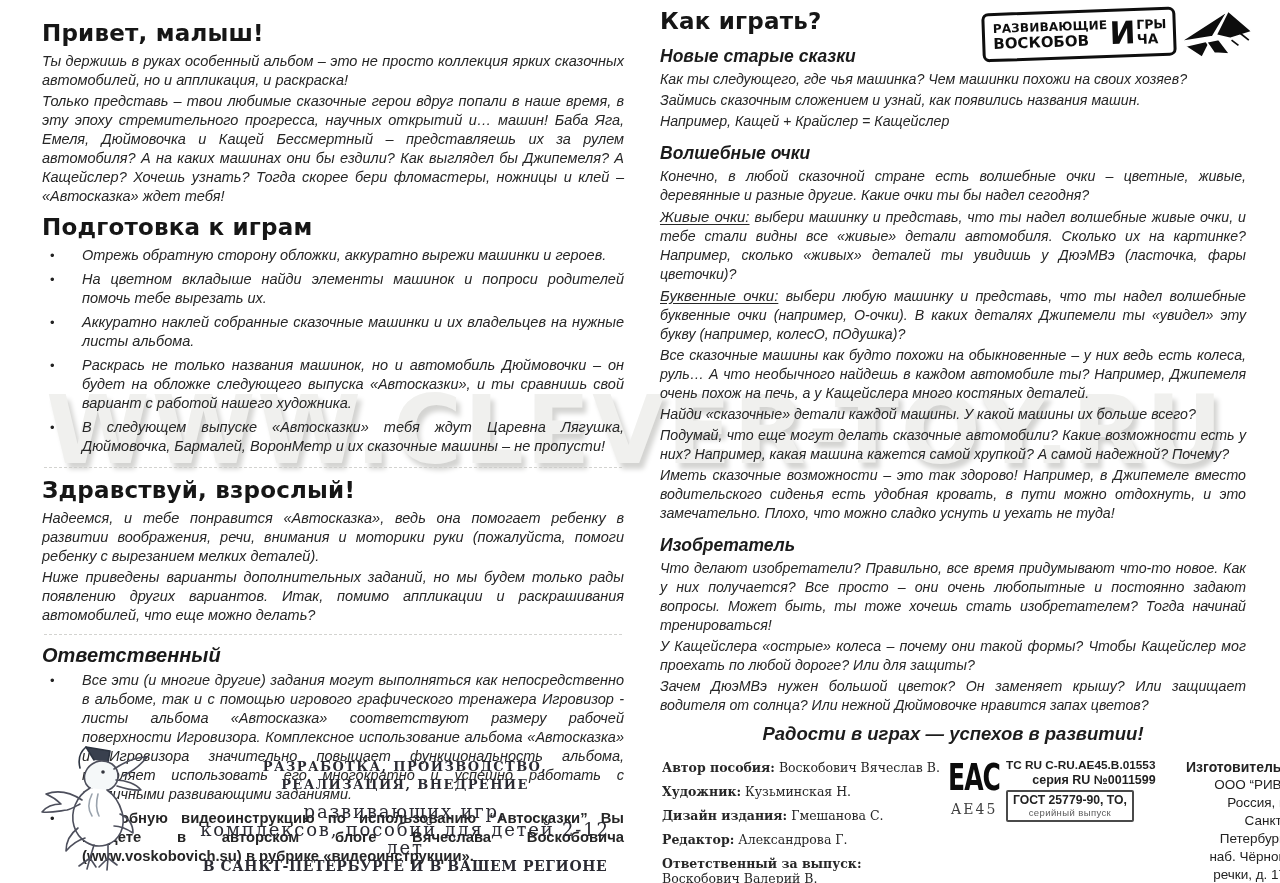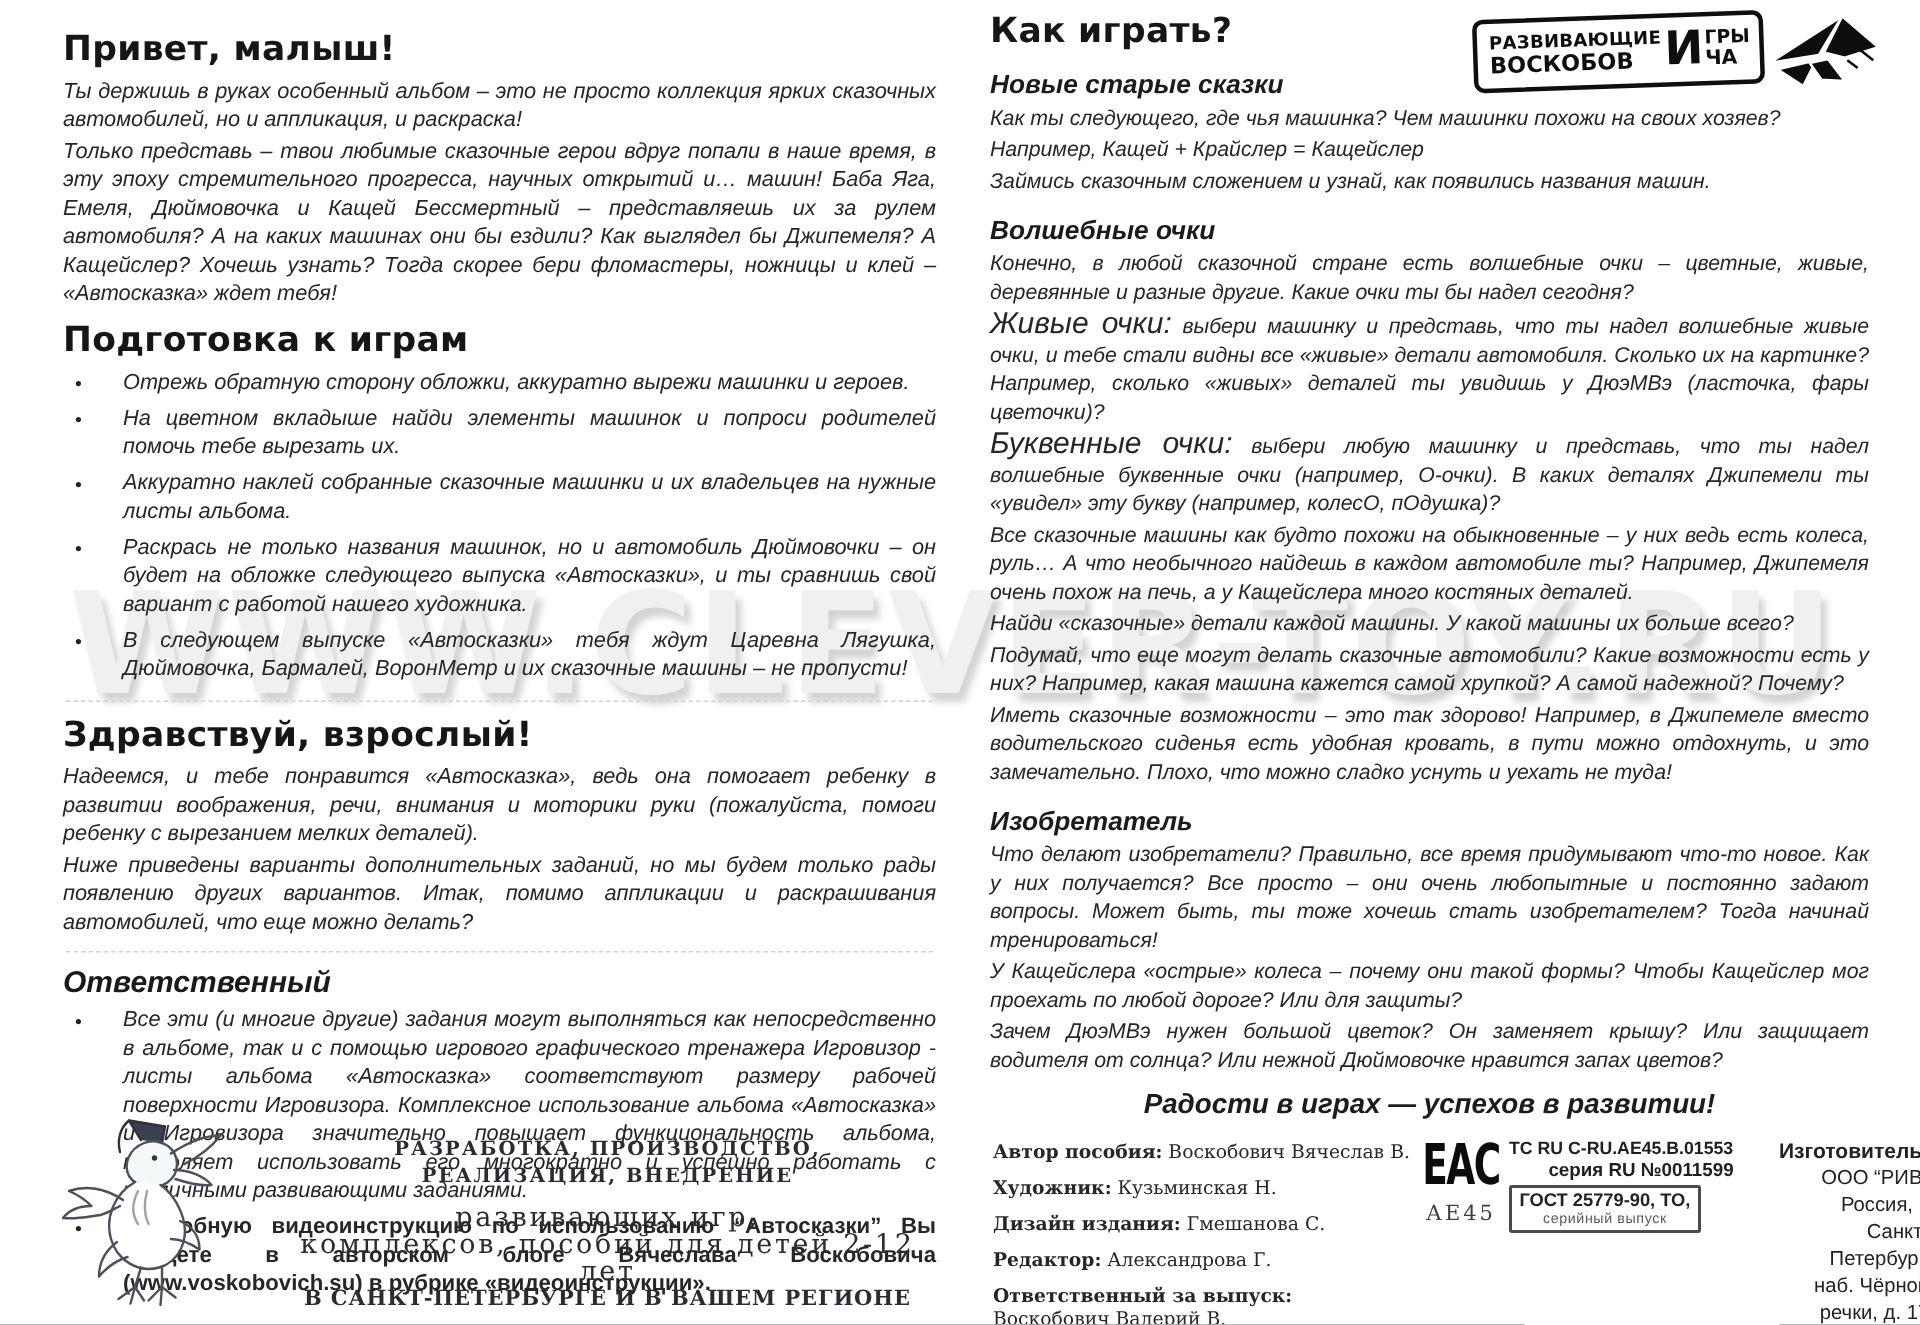--- a/index.html
+++ b/index.html
@@ -24,21 +24,21 @@
   .brow{display:flex;margin:0 0 3px;}
   .bdot{flex:none;width:32px;padding-left:8px;font-style:normal;font-size:13px;color:#222;line-height:19px;}
   .btext{flex:1;}
   
   .sep{border-top:1px dashed #ccccc8;height:0;margin:9px 2px 9px;opacity:.85;}
   
   .reco-title{font-style:italic;font-weight:bold;font-size:20px;color:#1a1a1a;margin:4px 0 4px;}
   .bold-roman{font-style:normal;font-weight:bold;font-size:14.8px;}
   
   h3.sub{font-style:italic;font-weight:bold;font-size:17.5px;color:#1b1b1b;margin:12px 0 3px;}
-  .lead{text-underline-offset:2px;font-size:20px;}
+  .lead{text-decoration:underline;text-underline-offset:2px;font-size:15px;}
   .slogan{text-align:center;font-style:italic;font-weight:bold;font-size:18.5px;margin-top:8px;color:#1c1c1c;}
   
   .lfooter{position:absolute;left:24px;top:744px;width:604px;z-index:1;display:flex;}
   .bird{flex:none;width:158px;height:132px;}
   .lf-text{flex:1;text-align:center;font-family:"DejaVu Serif",serif;color:#2b2b33;padding-top:14px;}
   .devline{font-size:13px;font-weight:bold;letter-spacing:1.4px;line-height:18px;}
   .gamesline{font-size:18px;letter-spacing:1.8px;line-height:18px;}
   .gap8{margin-top:9px;}
   .semline{font-size:14px;font-weight:bold;letter-spacing:.6px;line-height:19px;}
   
@@ -180,22 +180,22 @@
             <polygon points="8,45 38,38 28,58"></polygon>
             <polygon points="33,40 47,37 60,54 42,53"></polygon>
           </g>
           <path d="M62,38 l8,6 M72,30 l10,8" stroke="#0d0d0d" stroke-width="2" fill="none"></path>
         </svg>
       </div>
     </div>
 
     <h3 class="sub">Новые старые сказки</h3>
     <p class="bodytext nojust">Как ты следующего, где чья машинка?  Чем машинки похожи на своих хозяев?</p>
+    <p class="bodytext nojust">Займись сказочным сложением и узнай, как появились названия машин.</p>
     <p class="bodytext nojust">Например, Кащей + Крайслер = Кащейслер</p>
-    <p class="bodytext nojust">Займись сказочным сложением и узнай, как появились названия машин.</p>
 
     <h3 class="sub">Волшебные очки</h3>
     <p class="bodytext">Конечно, в любой сказочной стране есть волшебные очки – цветные, живые, деревянные и разные другие. Какие очки ты бы надел сегодня?</p>
     <p class="bodytext"><span class="lead">Живые очки:</span><span> выбери машинку и представь, что ты надел волшебные живые очки, и тебе стали видны все «живые» детали автомобиля. Сколько их на картинке? Например, сколько «живых» деталей ты увидишь у ДюэМВэ (ласточка, фары цветочки)?</span></p>
     <p class="bodytext"><span class="lead">Буквенные очки:</span><span> выбери любую машинку и представь, что ты надел волшебные буквенные очки (например, О-очки). В каких деталях Джипемели ты «увидел» эту букву (например, колесО, пОдушка)?</span></p>
 
     <p class="bodytext">Все сказочные машины как будто похожи на обыкновенные – у них ведь есть колеса, руль… А что необычного найдешь в каждом автомобиле ты? Например, Джипемеля очень похож на печь, а у Кащейслера много костяных деталей.</p>
     <p class="bodytext nojust">Найди «сказочные» детали каждой машины. У какой машины их больше всего?</p>
     <p class="bodytext">Подумай, что еще могут делать сказочные автомобили? Какие возможности есть у них? Например, какая машина кажется самой хрупкой? А самой надежной? Почему?</p>
     <p class="bodytext">Иметь сказочные возможности – это так здорово! Например, в Джипемеле вместо водительского сиденья есть удобная кровать, в пути можно отдохнуть, и это замечательно. Плохо, что можно сладко уснуть и уехать не туда!</p>

